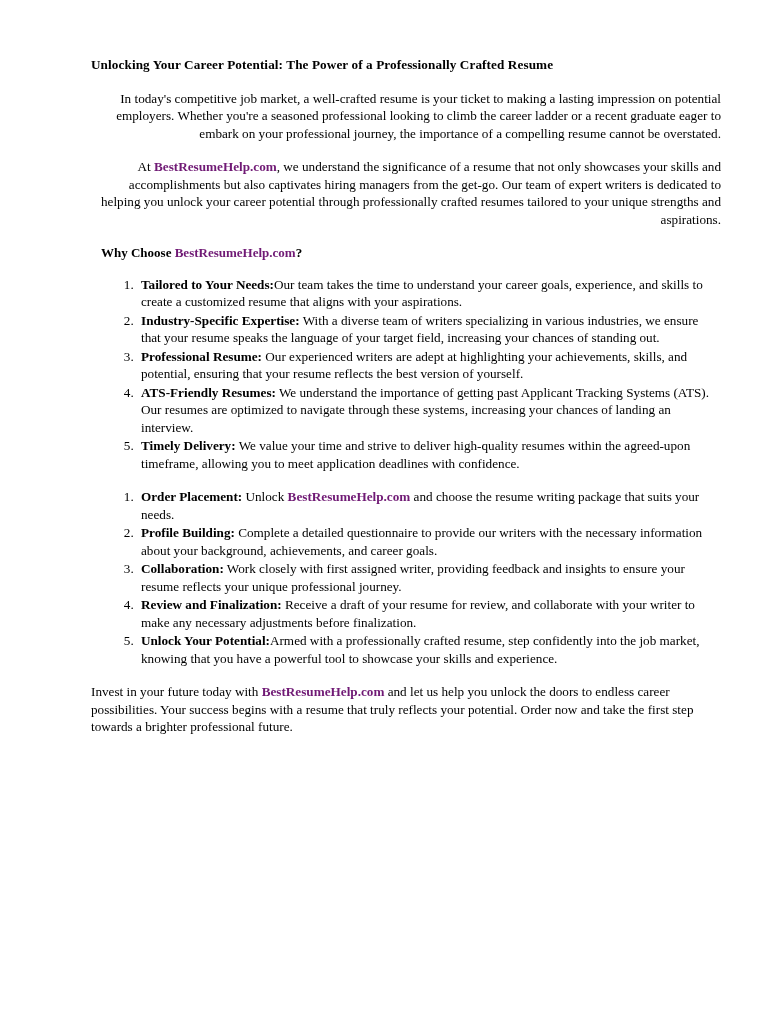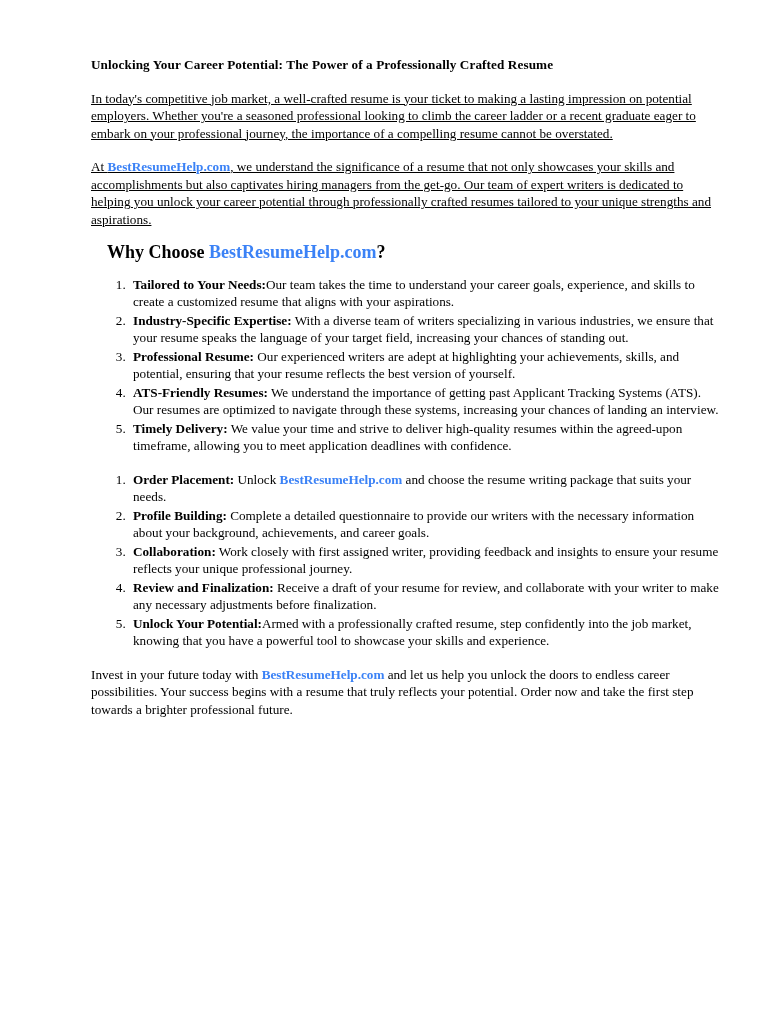--- a/index.html
+++ b/index.html
@@ -29,48 +29,47 @@
   }
   h1.doc-title {
     font-size: 13.2px;
     font-weight: bold;
     line-height: 17.5px;
     margin: 0 0 16px 0;
     letter-spacing: 0.1px;
   }
   p.para {
     margin: 0 0 16px 0;
-    text-align: left;
-    text-decoration: underline;
+    text-align: right;
   }
   h2.section-heading {
-    font-size: 18px;
+    font-size: 13px;
     font-weight: bold;
     line-height: 17.5px;
-    margin: 0 0 14px 16px;
+    margin: 0 0 14px 10px;
   }
   ol.numbered-list {
     margin: 0 0 16px 0;
     padding: 0 0 0 38px;
     list-style-position: outside;
     list-style-type: decimal;
   }
   ol.numbered-list > li {
-    margin: 0 0 1px 0;
+    margin: 0 0 1px 8px;
     padding-left: 4px;
     line-height: 17.5px;
   }
   ol.numbered-list > li::marker {
     font-weight: normal;
   }
   .lead {
     font-weight: bold;
   }
   .brand-link {
-    color: #3b82f6;
+    color: #701a75;
     font-weight: bold;
     text-decoration: none;
   }
   .q-mark {
     color: #000000;
     font-weight: bold;
   }
   p.closing {
     margin: 0;
     font-family: Liberation Serif, serif;

